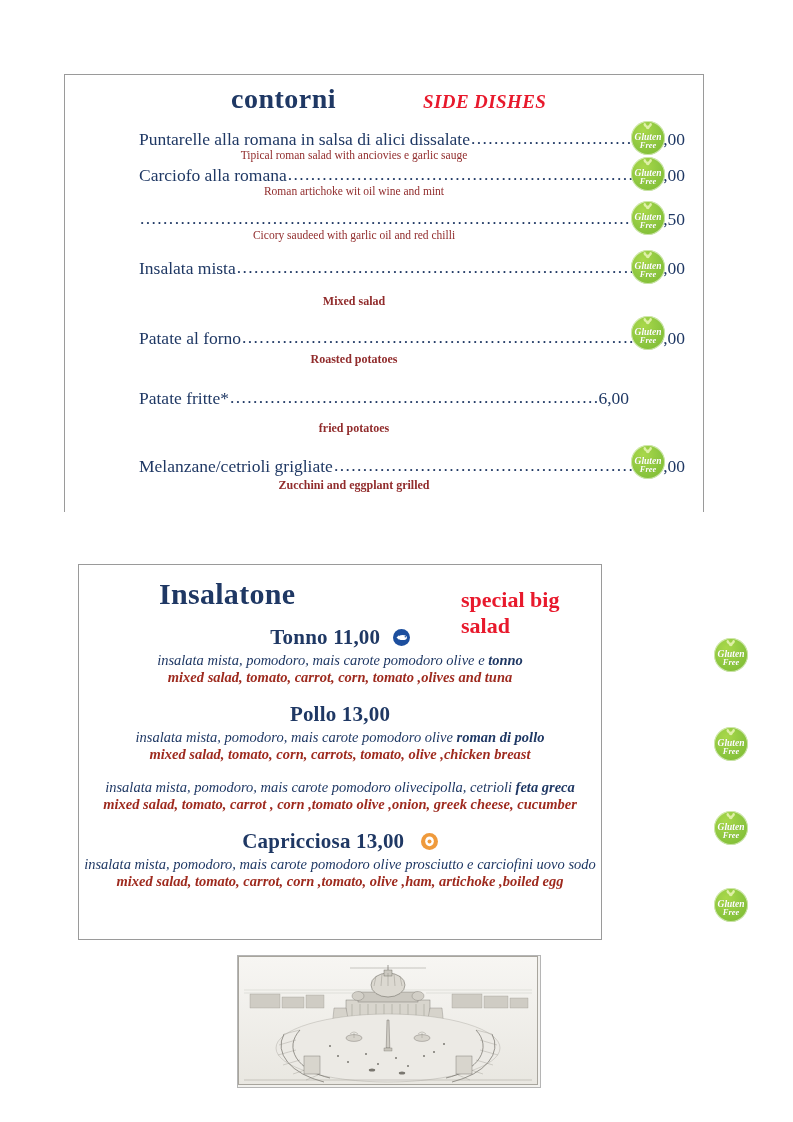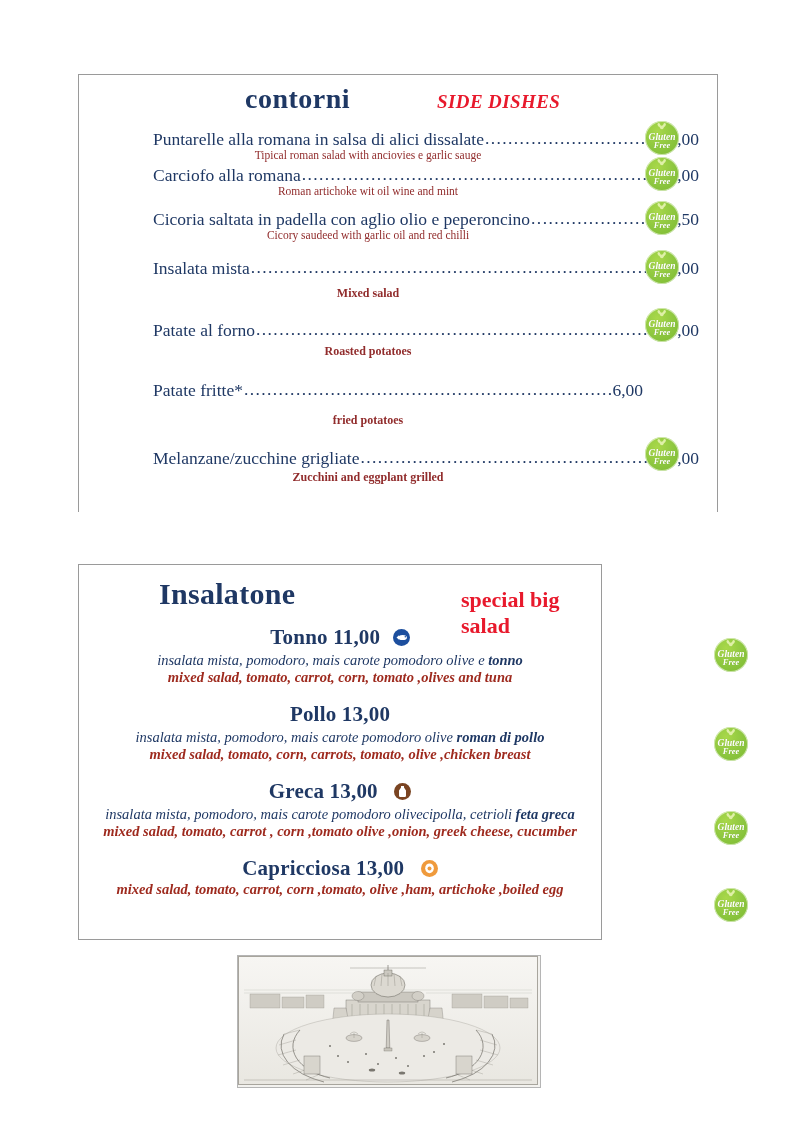--- a/index.html
+++ b/index.html
@@ -15,21 +15,21 @@
     overflow: hidden;
   }
 
   
   .menu-box {
     position: absolute;
     box-sizing: border-box;
     background: #ffffff;
   }
   #contorni-box {
-    left: 78px;
+    left: 64px;
     top: 74px;
     width: 640px;
     height: 438px;
     border-left: 1px solid #9a9a9a;
     border-top: 1px solid #9a9a9a;
     border-right: 1px solid #9a9a9a;
     border-bottom: none;
   }
   #insalatone-box {
     left: 78px;
@@ -287,21 +287,20 @@
               </g>
             </svg>
         </span>
         <span class="g1">Gluten</span>
         <span class="g2">Free</span>
       </div>
     </div>
 
     <div class="dish" style="margin-top:12px;">
       <div class="dish-line">
-        <span class="dish-name">Cicoria saltata in padella con aglio olio e peperoncino</span>
         <span class="dots"></span>
         <span class="price">6,50</span>
       </div>
       <div class="dish-desc">Cicory saudeed with  garlic oil and red chilli</div>
       <div class="gf-badge" style="left:566px; top:-8px;">
         <span class="wheat">
           <svg width="12" height="9" viewBox="0 0 12 9">
               <g fill="#dff0a8">
                 <ellipse cx="3" cy="2" rx="1.3" ry="2" transform="rotate(-25 3 2)"></ellipse>
                 <ellipse cx="5" cy="4.2" rx="1.3" ry="2" transform="rotate(-25 5 4.2)"></ellipse>
@@ -314,21 +313,21 @@
         <span class="g2">Free</span>
       </div>
     </div>
 
     <div class="dish" style="margin-top:17px;">
       <div class="dish-line">
         <span class="dish-name">Insalata mista</span>
         <span class="dots"></span>
         <span class="price">6,00</span>
       </div>
-      <div class="dish-desc bold" style="margin-top:7px;">Mixed salad</div>
+      <div class="dish-desc bold" style="margin-top:15px;">Mixed salad</div>
       <div class="gf-badge" style="left:566px; top:-8px;">
         <span class="wheat">
           <svg width="12" height="9" viewBox="0 0 12 9">
               <g fill="#dff0a8">
                 <ellipse cx="3" cy="2" rx="1.3" ry="2" transform="rotate(-25 3 2)"></ellipse>
                 <ellipse cx="5" cy="4.2" rx="1.3" ry="2" transform="rotate(-25 5 4.2)"></ellipse>
                 <ellipse cx="8.4" cy="2" rx="1.3" ry="2" transform="rotate(25 8.4 2)"></ellipse>
                 <ellipse cx="6.6" cy="4.2" rx="1.3" ry="2" transform="rotate(25 6.6 4.2)"></ellipse>
               </g>
             </svg>
@@ -365,21 +364,21 @@
       <div class="dish-line" style="padding-right:74px;">
         <span class="dish-name">Patate fritte*</span>
         <span class="dots"></span>
         <span class="price">6,00</span>
       </div>
       <div class="dish-desc bold" style="margin-top:12px;">fried potatoes</div>
     </div>
 
     <div class="dish" style="margin-top:20px;">
       <div class="dish-line">
-        <span class="dish-name">Melanzane/zucchine grigliate</span>
+        <span class="dish-name">Melanzane/cetrioli grigliate</span>
         <span class="dots"></span>
         <span class="price">6,00</span>
       </div>
       <div class="dish-desc bold" style="margin-top:1px;">Zucchini and eggplant grilled</div>
       <div class="gf-badge" style="left:566px; top:-11px;">
         <span class="wheat">
           <svg width="12" height="9" viewBox="0 0 12 9">
               <g fill="#dff0a8">
                 <ellipse cx="3" cy="2" rx="1.3" ry="2" transform="rotate(-25 3 2)"></ellipse>
                 <ellipse cx="5" cy="4.2" rx="1.3" ry="2" transform="rotate(-25 5 4.2)"></ellipse>
@@ -424,43 +423,38 @@
     <div class="salad-name">
       <span>Pollo 13,00</span>
     </div>
     <div class="salad-it">
       <span>insalata mista, pomodoro, mais carote pomodoro olive </span><b>roman di pollo</b>
     </div>
     <div class="salad-en">mixed salad, tomato, corn, carrots, tomato, olive ,chicken breast</div>
   </div>
 
   <div class="salad" style="margin-top:16px;">
-    <div class="salad-name">
-      <span>Greca 13,00</span>
-      <span class="allergen milk" style="margin-left:11px;">
-        <svg width="11" height="13" viewBox="0 0 11 13">
-            <path d="M4 1 h3 v1.6 l2 2.8 v5.4 a1.2 1.2 0 0 1 -1.2 1.2 h-4.6 a1.2 1.2 0 0 1 -1.2 -1.2 v-5.4 l2 -2.8 z" fill="#ffffff"></path>
-          </svg>
-      </span>
-    </div>
     <div class="salad-it">
       <span>insalata mista, pomodoro, mais carote pomodoro olivecipolla, cetrioli </span><b>feta greca</b>
     </div>
     <div class="salad-en">mixed salad, tomato, carrot , corn ,tomato olive ,onion, greek cheese, cucumber</div>
   </div>
 
   <div class="salad" style="margin-top:16px;">
     <div class="salad-name">
       <span>Capricciosa 13,00</span>
       <span class="allergen egg" style="margin-left:11px;">
         <svg width="13" height="12" viewBox="0 0 13 12">
             <ellipse cx="6.5" cy="6.3" rx="4.3" ry="4.9" fill="#ffffff"></ellipse>
             <circle cx="6.5" cy="6.6" r="2" fill="#ef9a3c"></circle>
           </svg>
       </span>
+    </div>
+    <div class="salad-it">
+      <span>insalata mista, pomodoro, mais carote pomodoro olive prosciutto e carciofini uovo sodo</span><b></b>
     </div>
     <div class="salad-en">mixed salad, tomato, carrot, corn ,tomato, olive ,ham, artichoke ,boiled egg</div>
   </div>
 
 </div>
 
 <div class="gf-badge" style="left:714px; top:638px;">
   <span class="wheat">
     <svg width="12" height="9" viewBox="0 0 12 9">
         <g fill="#dff0a8">

